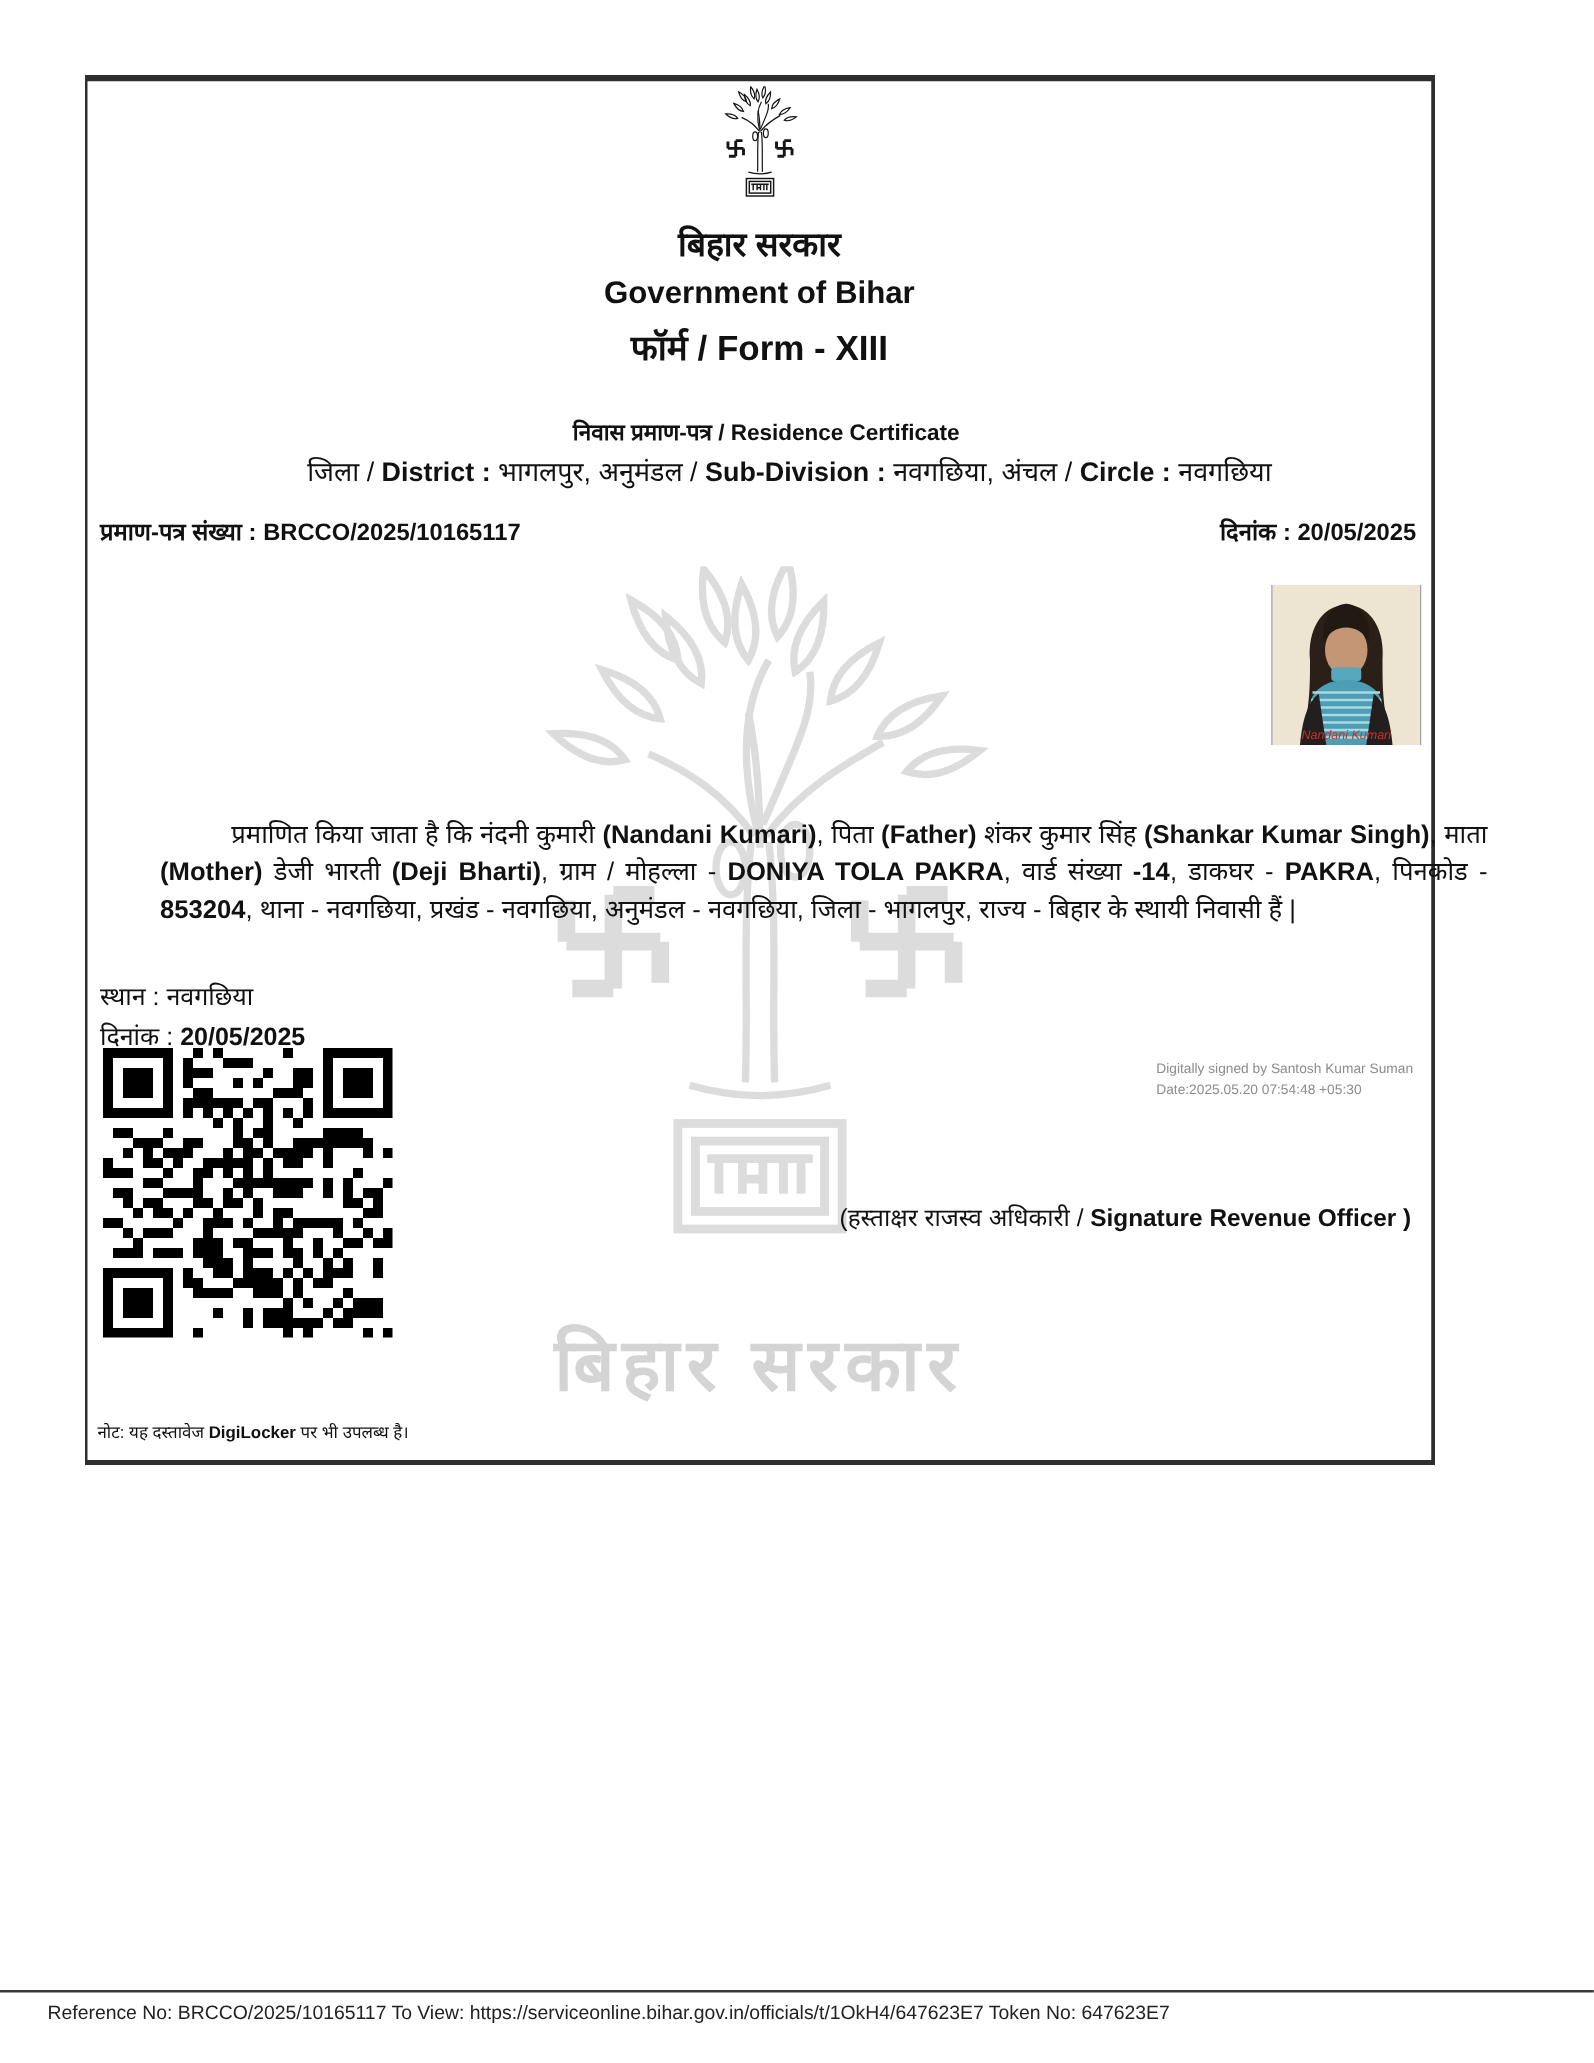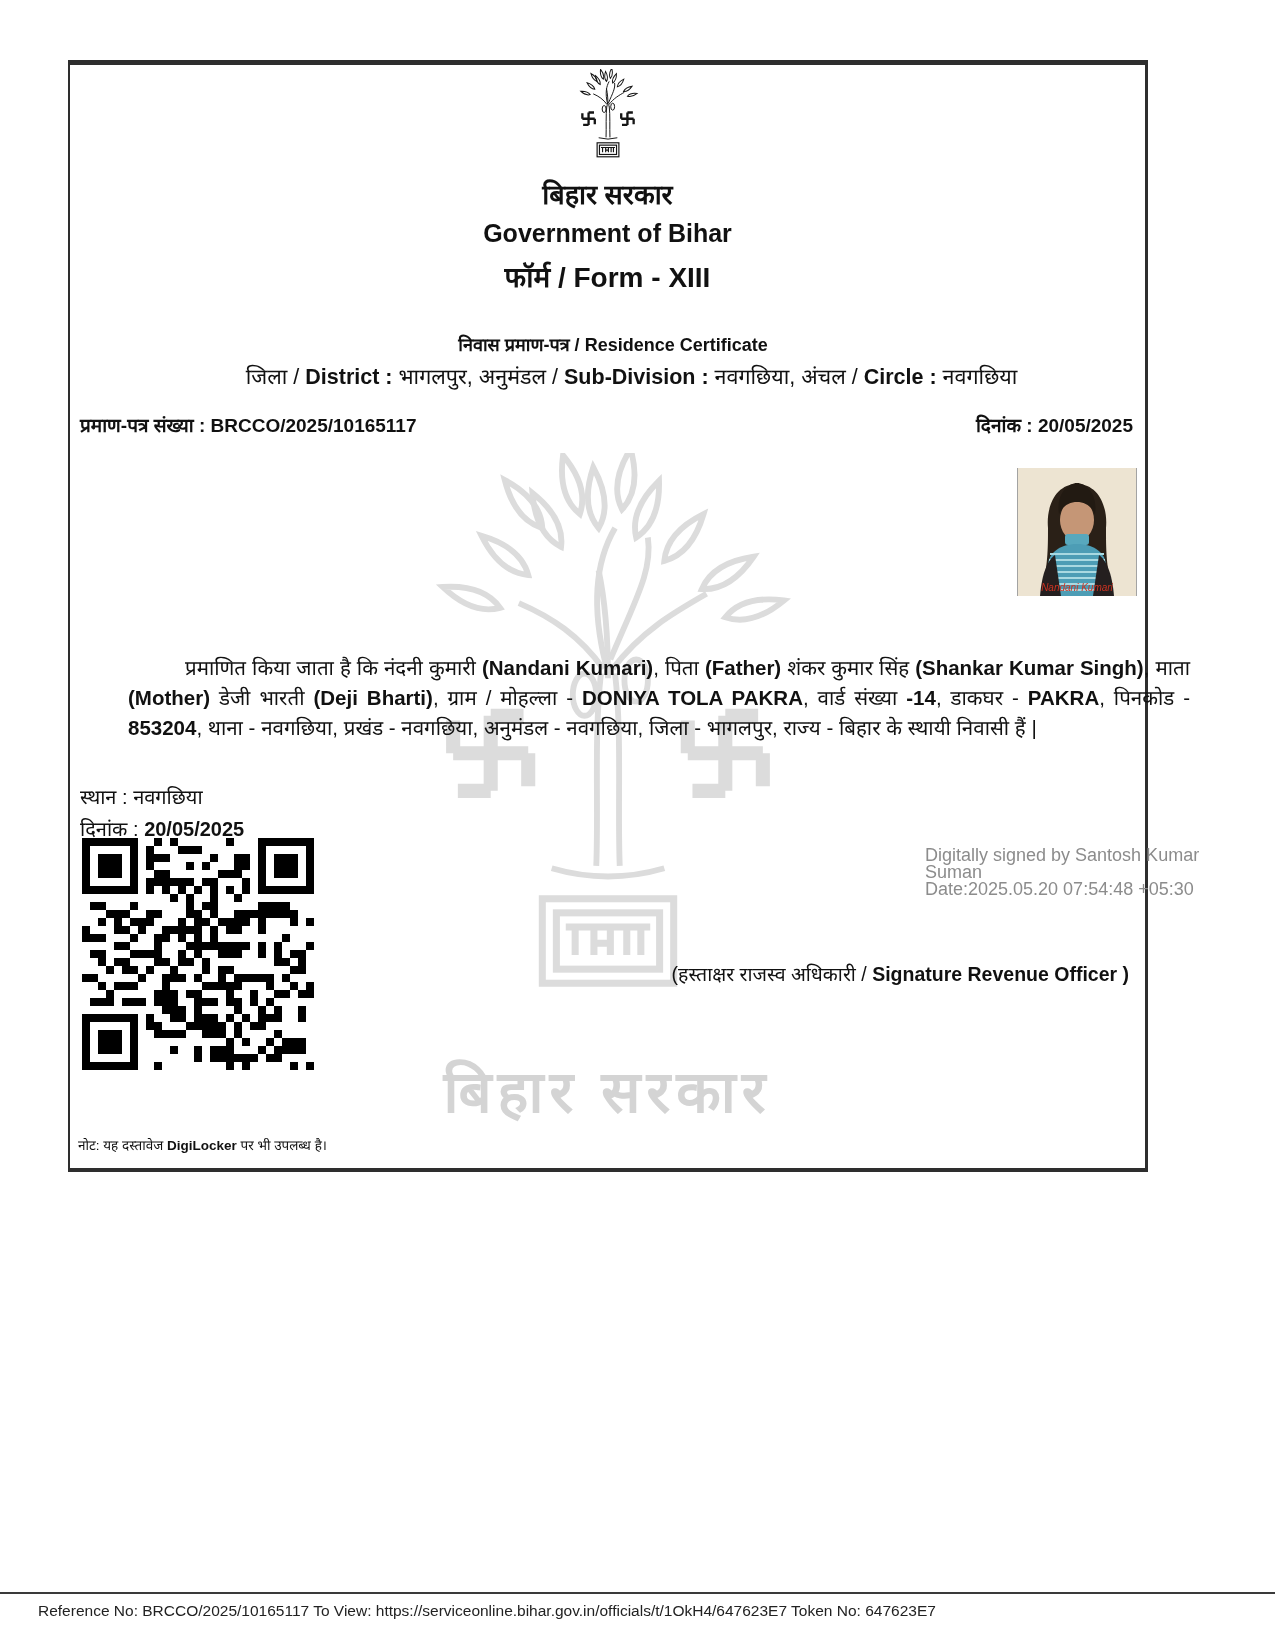--- a/index.html
+++ b/index.html
@@ -48,21 +48,21 @@
   }
   .issue-place{position:absolute;left:10px;top:718px;font-size:20px;}
   .issue-date{position:absolute;left:10px;top:750px;font-size:20px;}
   .issue-date .val{font-weight:bold;}
   .qr{
     position:absolute;left:12px;top:773px;width:232px;height:232px;background:#fff;
   }
   .qr svg{display:block;width:100%;height:100%;fill:#000;shape-rendering:crispEdges;}
   .digital-sig{
     position:absolute;left:855px;top:782px;width:288px;
-    font-size:18px;line-height:17px;color:#8c8c8c;
+    font-size:11px;line-height:17px;color:#8c8c8c;
   }
   .officer-line{
     position:absolute;right:16px;top:895px;font-size:19.5px;white-space:nowrap;
   }
   .notes{
     position:absolute;left:8px;top:1070px;font-size:13.5px;line-height:22px;font-weight:bold;
   }
   .notes .n2{font-weight:normal;}
   .seg-b{font-weight:bold;}
   

